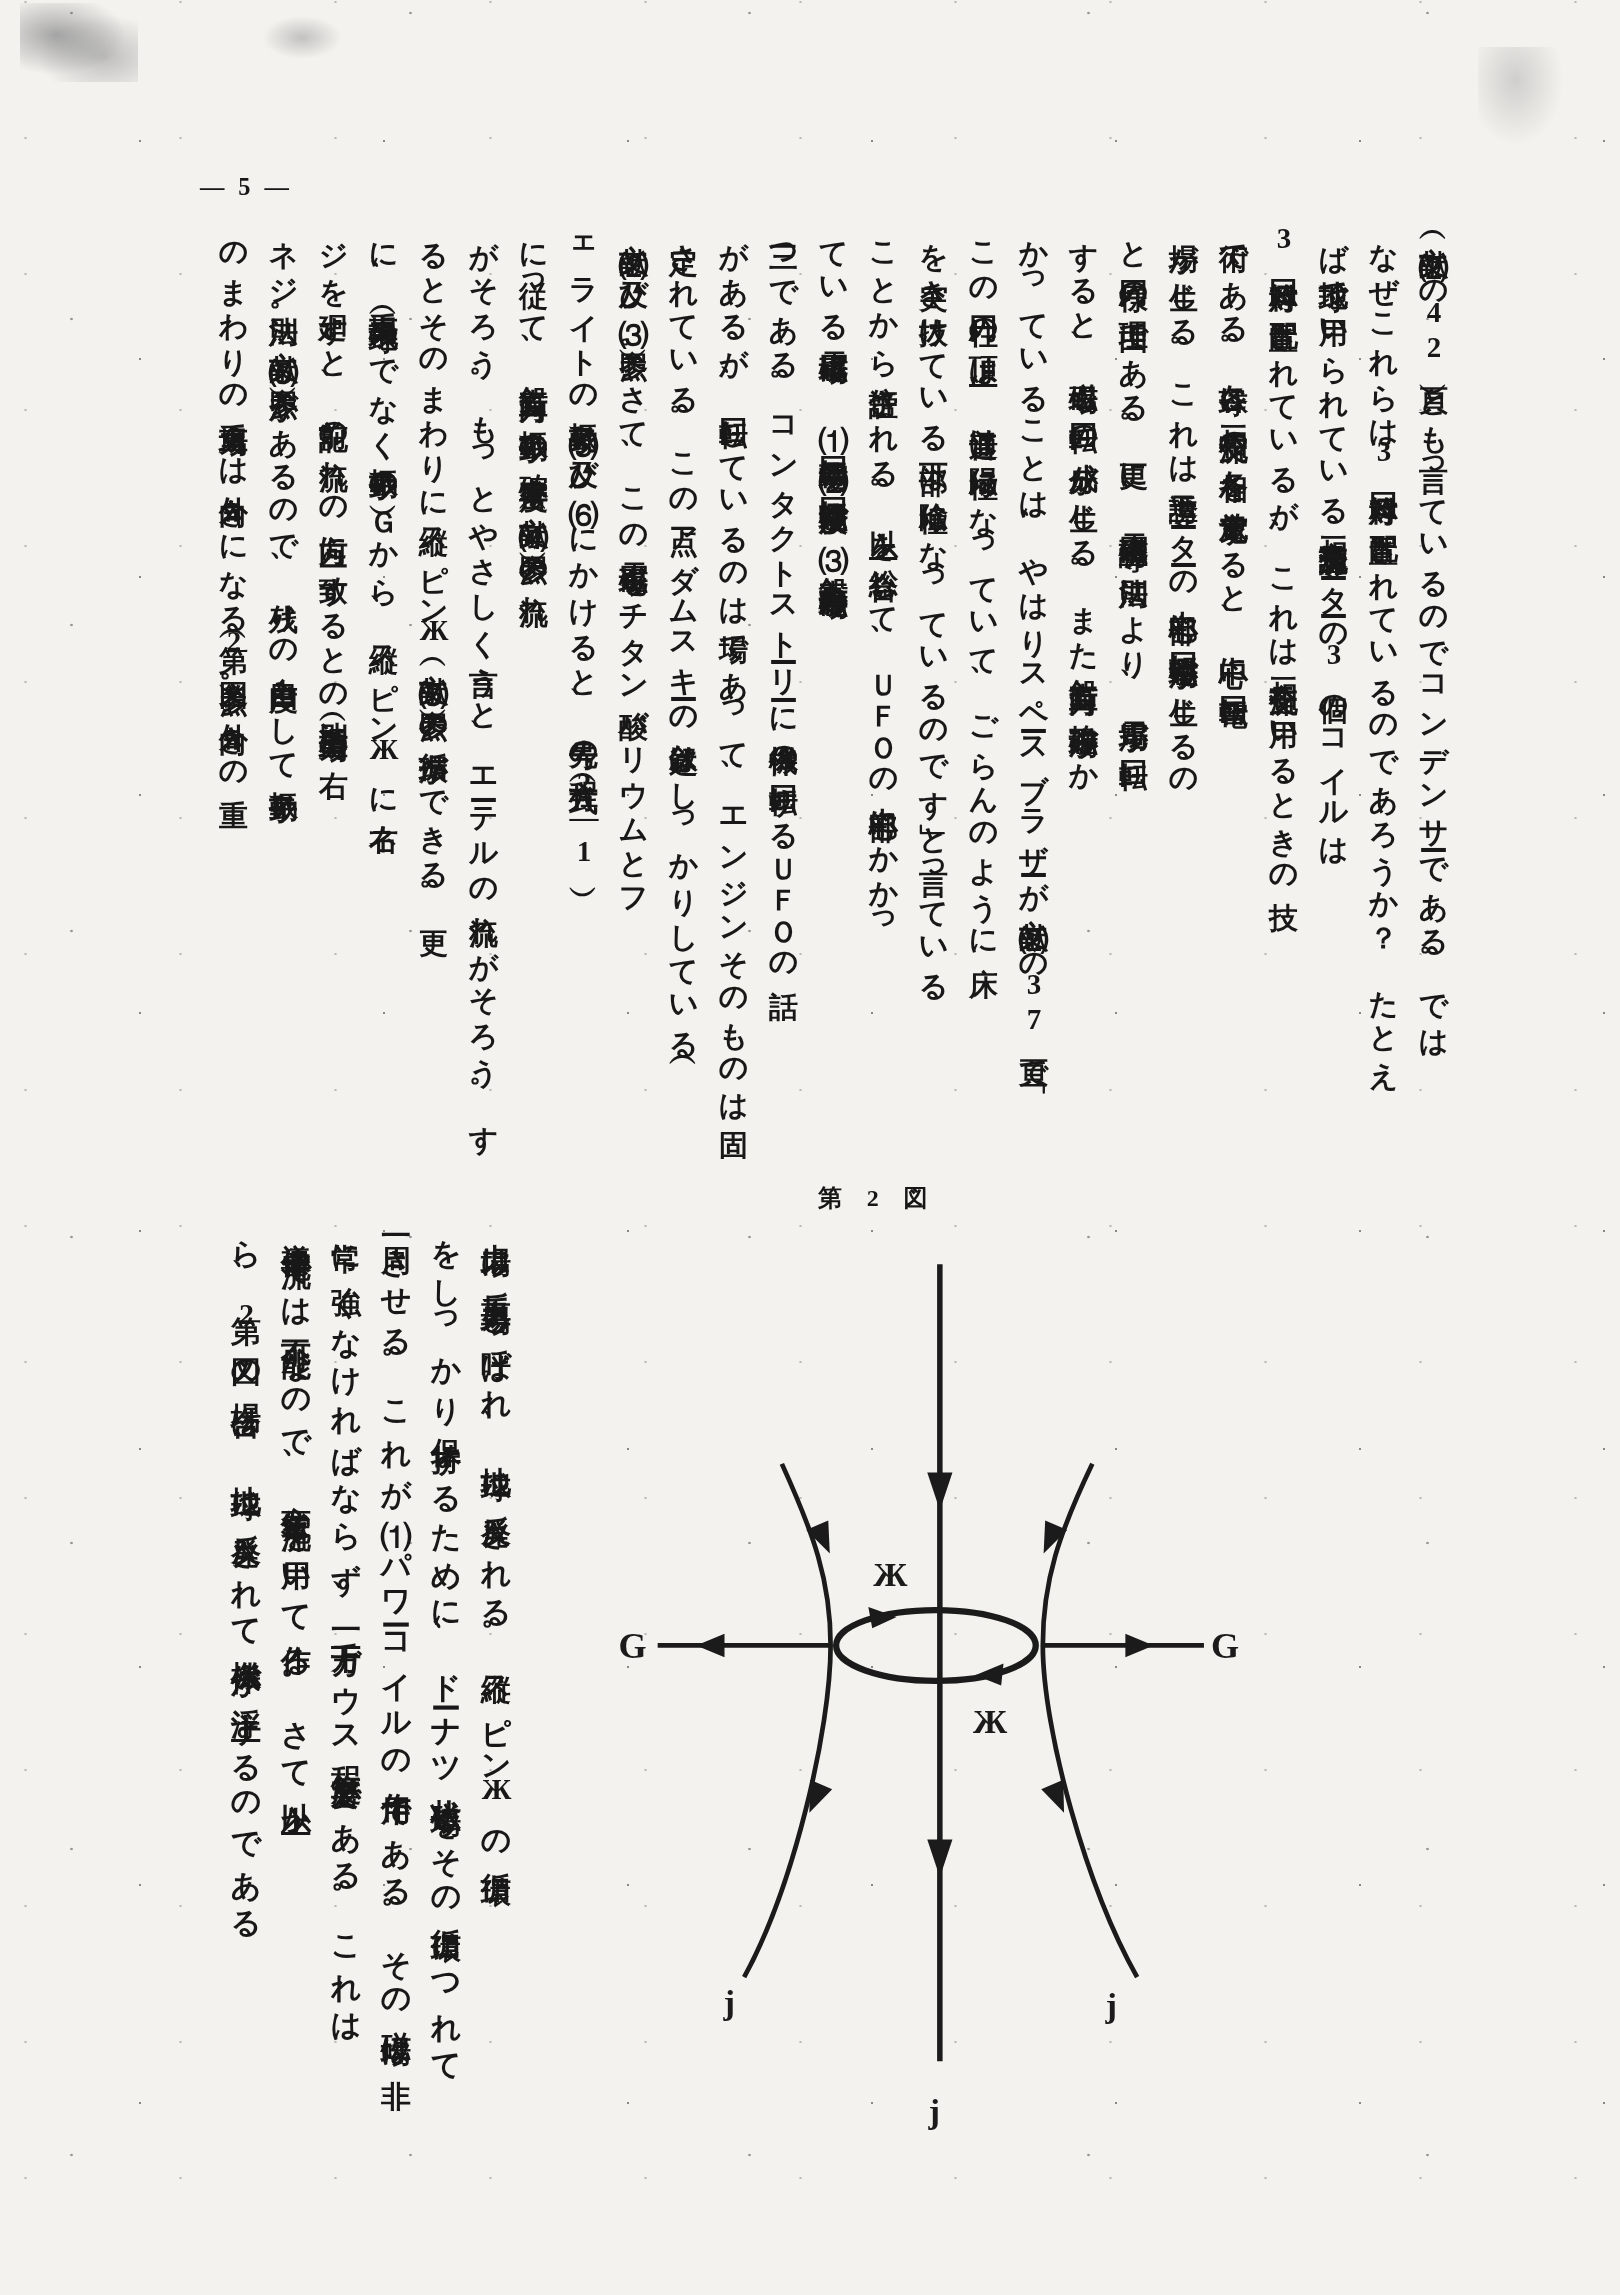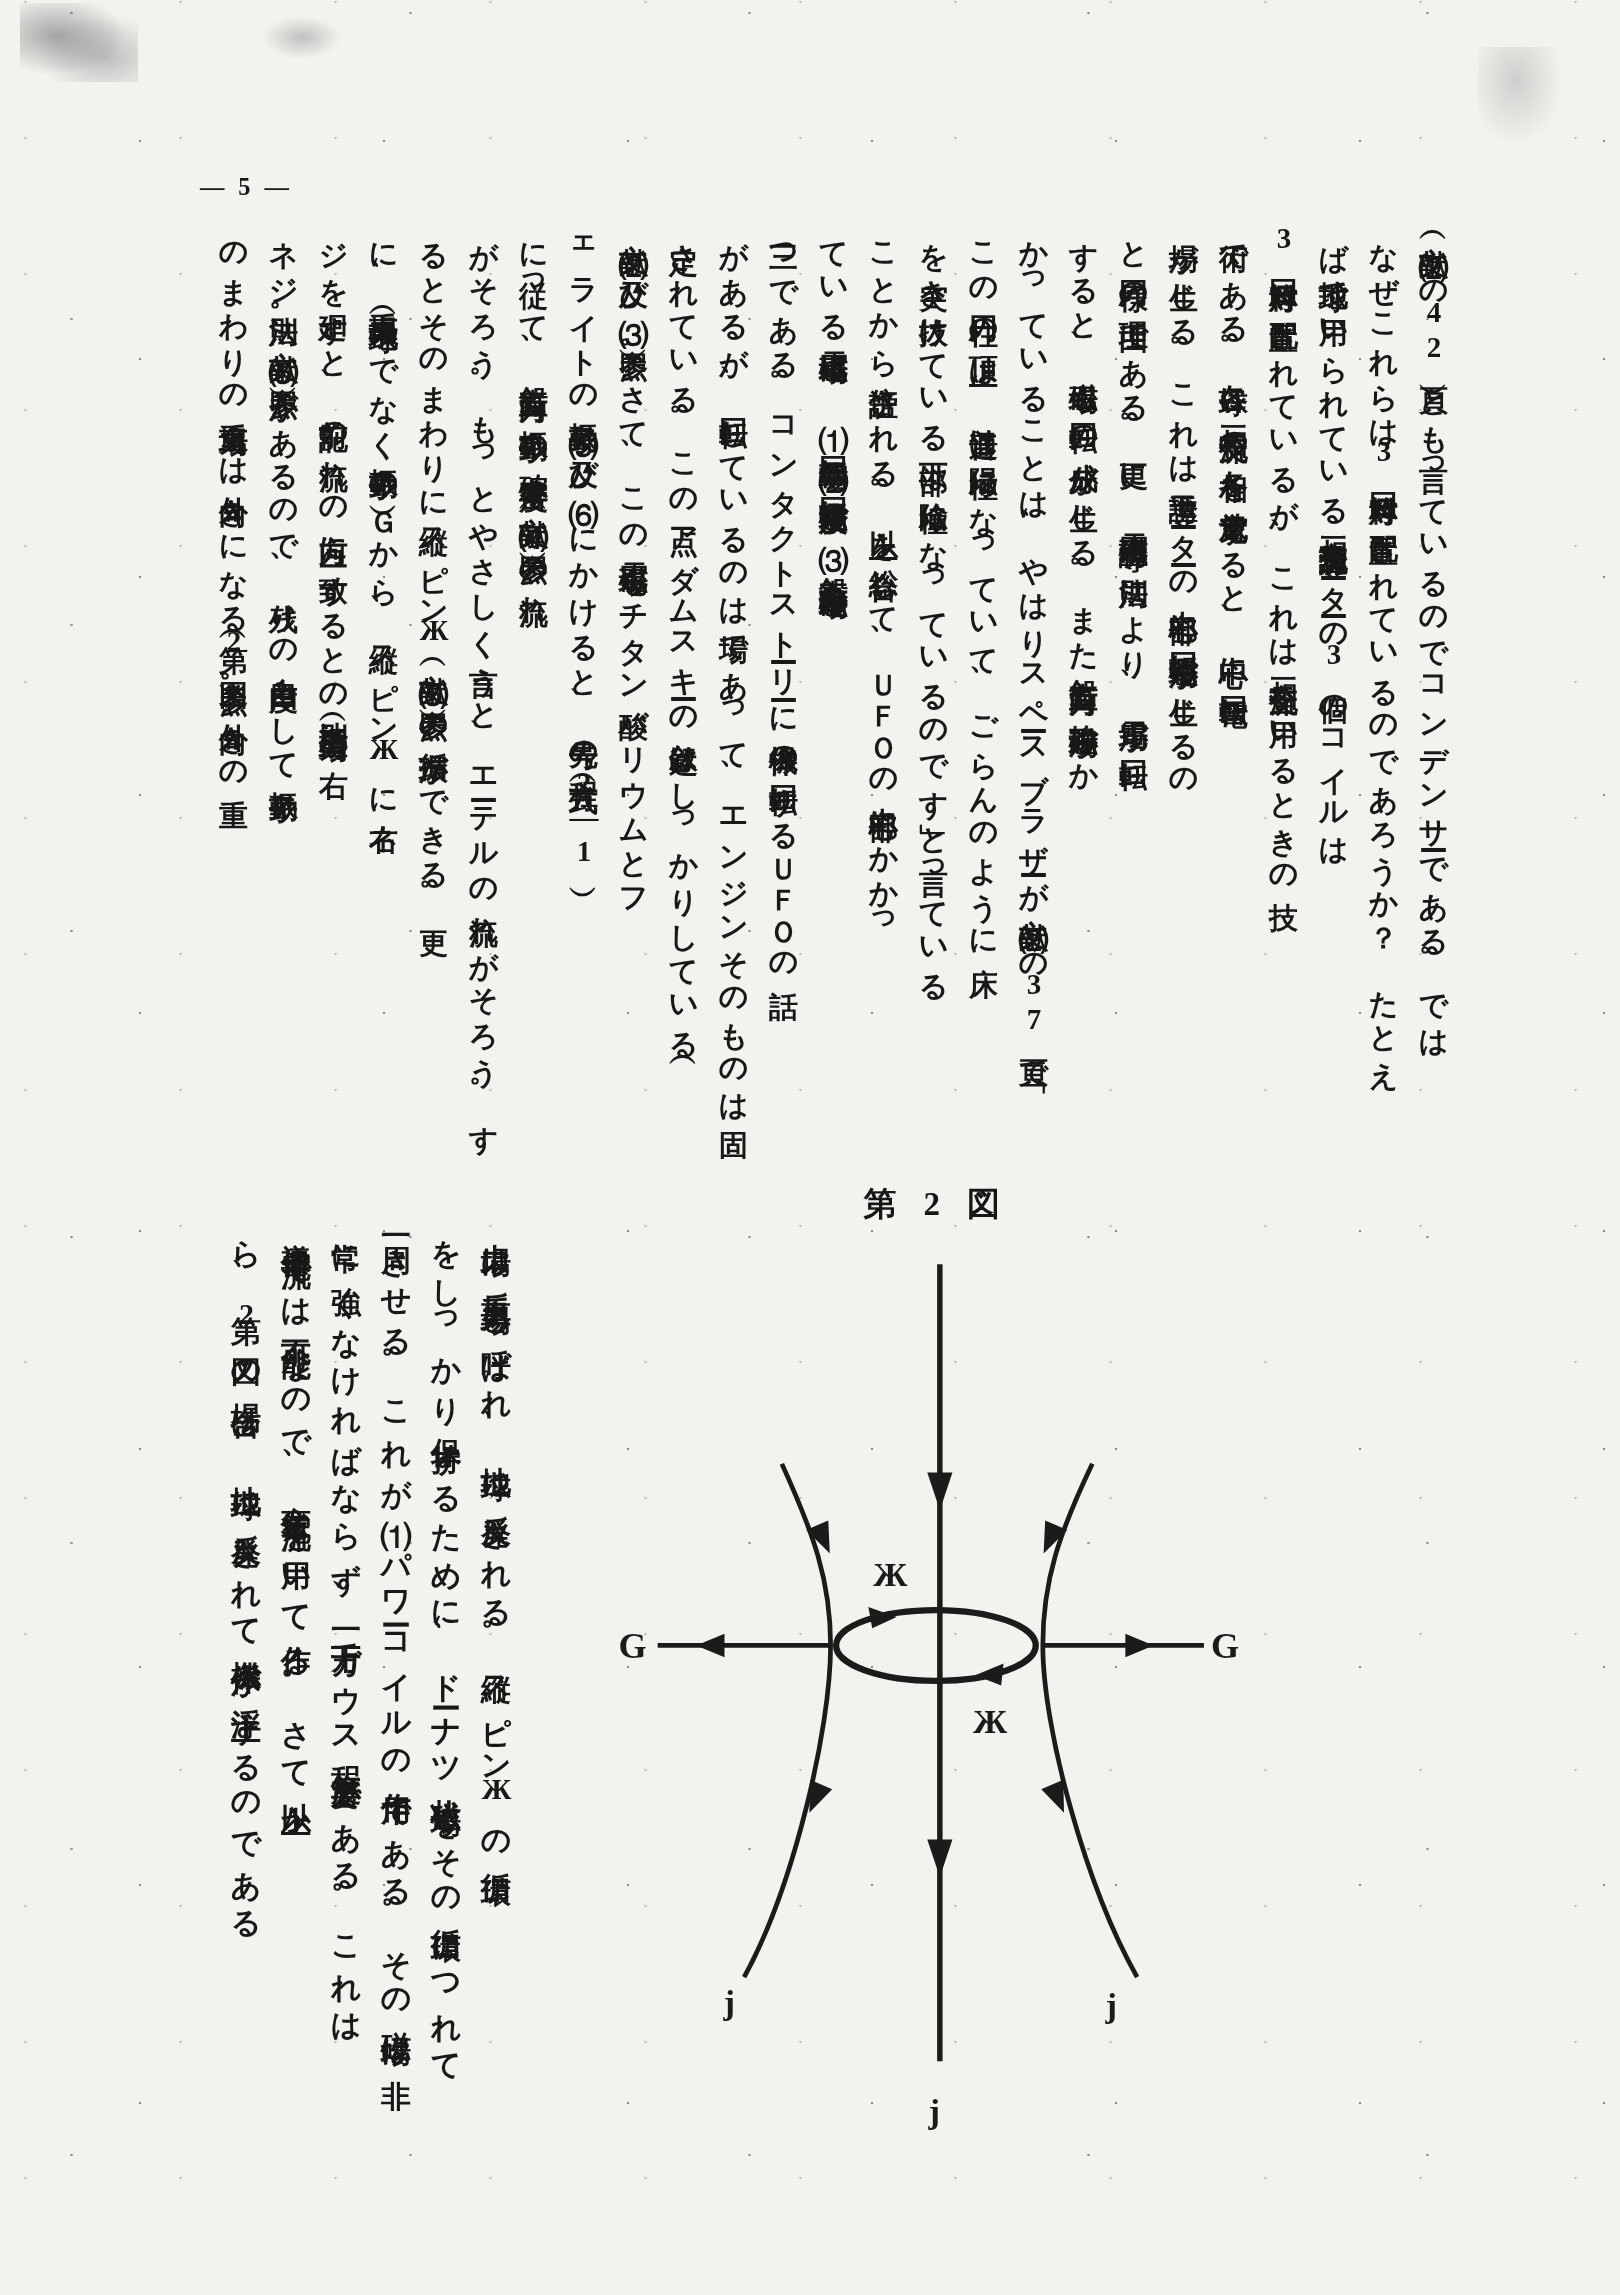--- a/index.html
+++ b/index.html
@@ -46,21 +46,21 @@
     font-size:29px;line-height:50px;letter-spacing:2.4px;
   }
   .bottom-block{
     left:219px;top:1219px;
     width:302px;height:1038px;
     font-size:30px;line-height:50px;letter-spacing:4.7px;
   }
 
   .fig-title{
     position:absolute;left:818px;top:1182px;width:237px;
-    text-align:center;font-size:33px;font-weight:700;letter-spacing:9.4px;
+    text-align:left;font-size:24px;font-weight:700;letter-spacing:9.4px;
     white-space:pre;
   }
   .figure-svg{position:absolute;left:550px;top:1179px;}
   .figure-svg .stroke{stroke:#1b1b1b;fill:none;}
   .figure-svg .fill{fill:#1b1b1b;stroke:none;}
   .figure-svg text{
     font-family:"Liberation Serif","DejaVu Serif",serif;
     font-weight:700;fill:#1b1b1b;
   }
 </style>

